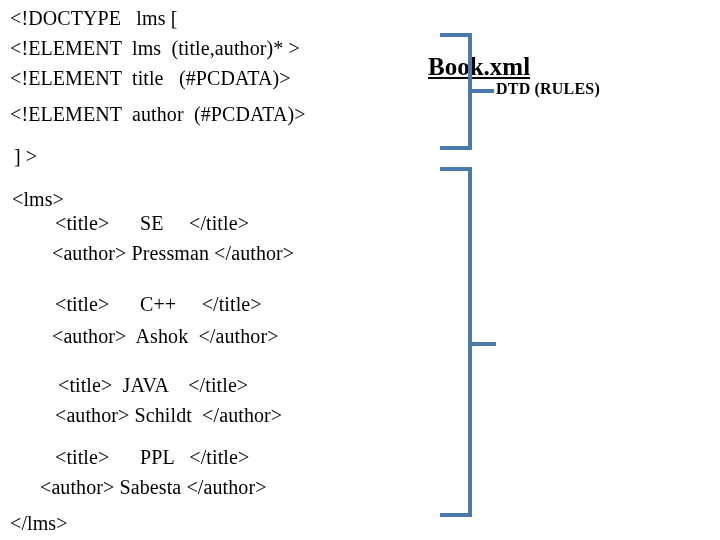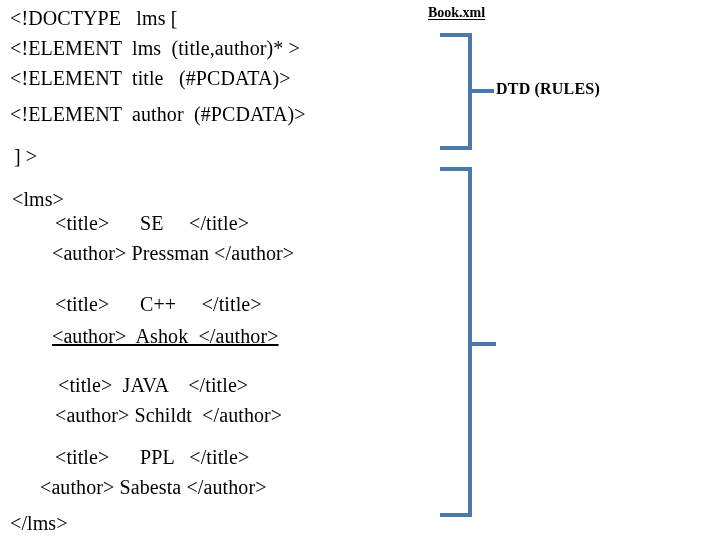--- a/index.html
+++ b/index.html
@@ -25,26 +25,27 @@
     font-size: 20px;
     line-height: 24px;
     color: #000000;
     letter-spacing: 0.1px;
   }
 
   
   .anno-title {
     position: absolute;
     font-family: "Liberation Serif", "DejaVu Serif", serif;
-    font-size: 14px;
+    font-size: 25px;
     font-weight: bold;
     text-decoration: underline;
     text-underline-offset: 2px;
     color: #000000;
     white-space: nowrap;
+    margin-top: 48px;
   }
   .anno-label {
     position: absolute;
     font-family: "Liberation Serif", "DejaVu Serif", serif;
     font-size: 16px;
     font-weight: bold;
     color: #000000;
     white-space: nowrap;
     letter-spacing: 0.2px;
   }
@@ -78,21 +79,21 @@
   <div class="code-line" style="left:10px; top:102px;">&lt;!ELEMENT  author  (#PCDATA)&gt;</div>
 
   <div class="code-line" style="left:14px; top:144px;">] &gt;</div>
 
   <div class="code-line" style="left:12px; top:187px;">&lt;lms&gt;</div>
 
   <div class="code-line" style="left:55px; top:211px;">&lt;title&gt;      SE     &lt;/title&gt;</div>
   <div class="code-line" style="left:52px; top:241px;">&lt;author&gt; Pressman &lt;/author&gt;</div>
 
   <div class="code-line" style="left:55px; top:292px;">&lt;title&gt;      C++     &lt;/title&gt;</div>
-  <div class="code-line" style="left:52px; top:324px;text-decoration:underline;">&lt;author&gt;  Ashok  &lt;/author&gt;</div>
+  <div class="code-line" style="left:52px; top:324px;">&lt;author&gt;  Ashok  &lt;/author&gt;</div>
 
   <div class="code-line" style="left:58px; top:373px;">&lt;title&gt;  JAVA    &lt;/title&gt;</div>
   <div class="code-line" style="left:55px; top:403px;">&lt;author&gt; Schildt  &lt;/author&gt;</div>
 
   <div class="code-line" style="left:55px; top:445px;">&lt;title&gt;      PPL   &lt;/title&gt;</div>
   <div class="code-line" style="left:40px; top:475px;">&lt;author&gt; Sabesta &lt;/author&gt;</div>
 
   <div class="code-line" style="left:10px; top:511px;text-align:right;">&lt;/lms&gt;</div>
 
   <div class="anno-title" style="left:428px; top:5px;">Book.xml</div>

